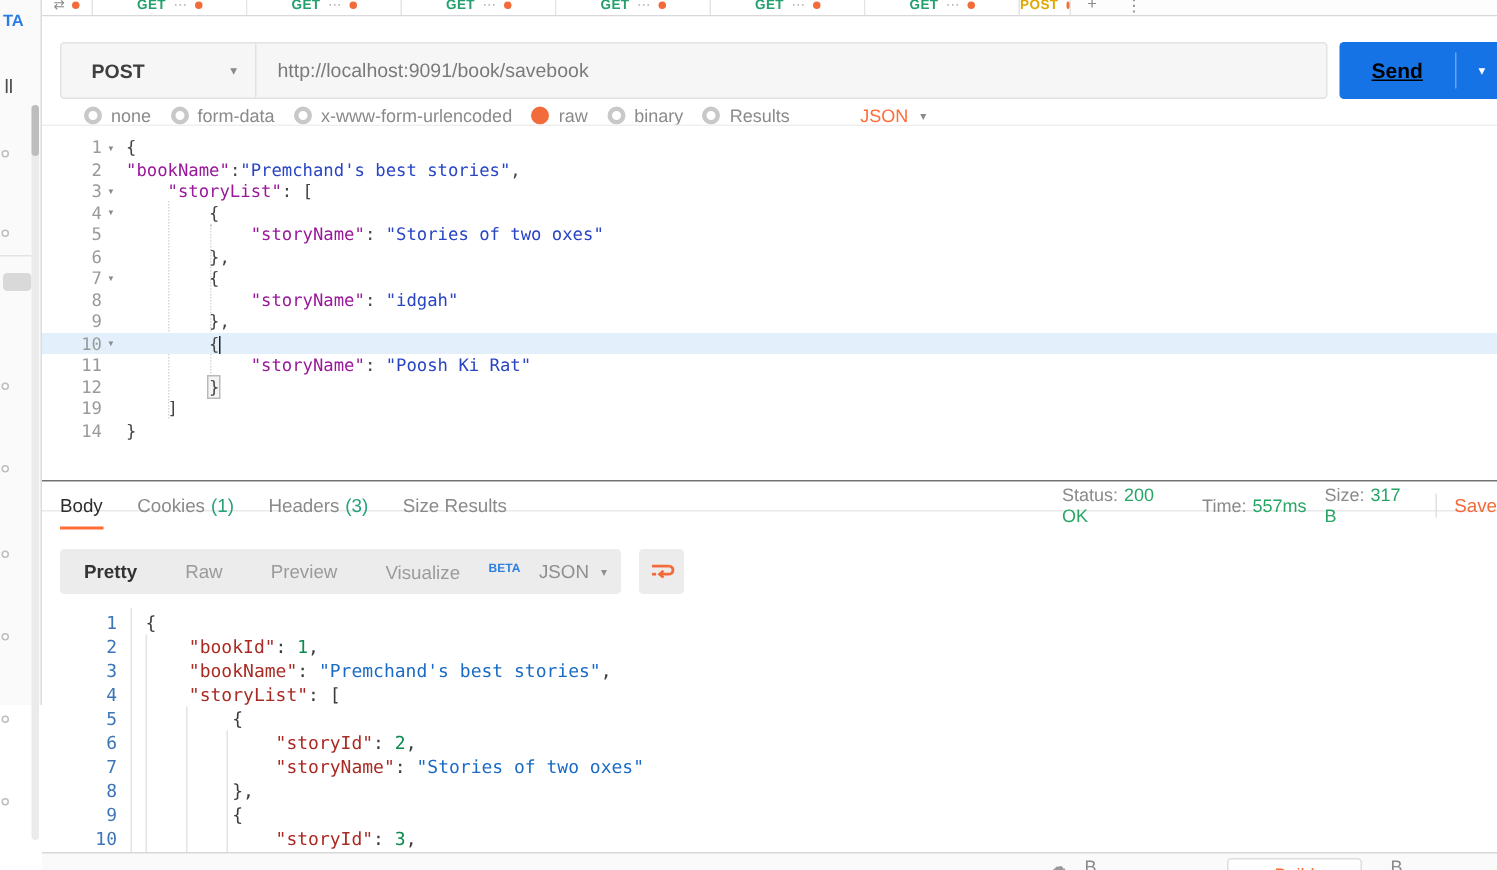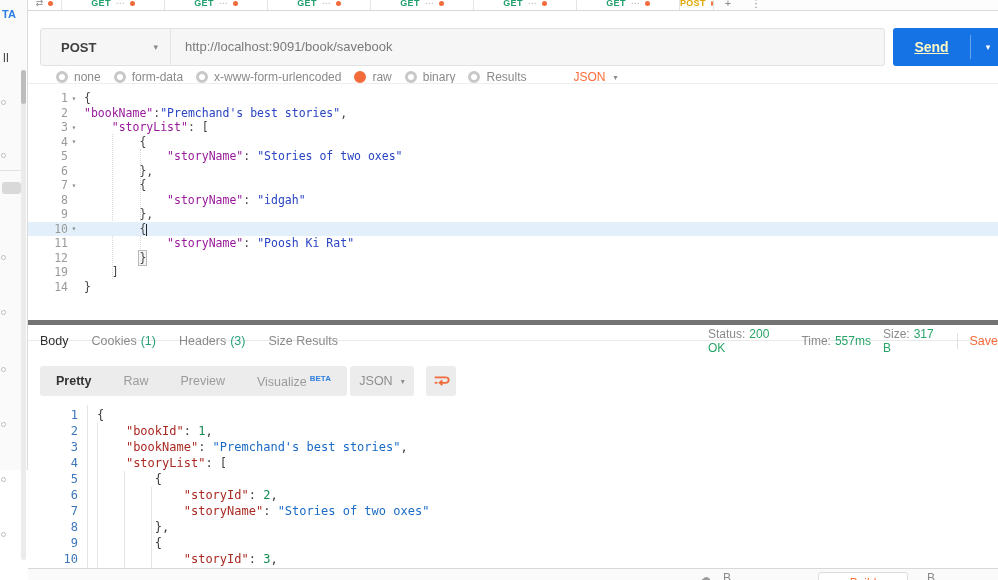--- a/index.html
+++ b/index.html
@@ -31,21 +31,21 @@
   .tabctl { height:22px; margin-top:-8px; width:28px; flex:none; display:flex; align-items:center; justify-content:center; font-size:11px; color:#8a8a8a; }
 
   
   .urlrow { position:absolute; left:0; top:11px; width:970px; height:55px; background:#fff; }
   .urlbar { position:absolute; left:12px; top:17px; width:845px; height:38px; background:#f6f6f6; border:1px solid #e2e2e2; border-radius:3px; display:flex; }
   .method { width:130px; display:flex; align-items:center; border-right:1px solid #e2e2e2; padding-left:20px; cursor:pointer; }
   .method .mlabel { font-size:13px; font-weight:600; color:#3f3f3f; }
   .method .caret { margin-left:auto; margin-right:12px; font-size:9px; color:#8a8a8a; }
   .urltext { flex:1; font-size:13px; color:#7a7a7a; line-height:36px; padding-left:14px; white-space:nowrap; overflow:hidden; }
   .sendbtn { position:absolute; left:865px; top:17px; width:112px; height:38px; background:#1673e6; border-radius:3px; display:flex; align-items:center; cursor:pointer; }
-  .send-label { flex:1; text-align:center; color:#fef9c3; font-size:14px; font-weight:600;text-decoration:underline; }
+  .send-label { flex:1; text-align:center; color:#000000; font-size:14px; font-weight:600;text-decoration:underline; }
   .send-sep { width:1px; height:24px; background:rgba(255,255,255,.35); }
   .send-caret { width:34px; text-align:center; color:#fff; font-size:9px; }
 
   
   .radiorow { position:absolute; left:0; top:66px; width:970px; height:18px; overflow:hidden; border-bottom:1px solid #efefef; background:#fff; }
   .radios { position:absolute; left:0; top:-12px; height:30px; display:flex; align-items:flex-end; padding-left:28px; gap:13px; }
   .radio-item { display:flex; align-items:center; gap:6px; cursor:pointer; flex:none; }
   .rdot { width:12px; height:12px; border-radius:50%; background:#fff; border:3px solid #c8c8c8; }
   .radio-item.sel .rdot { background:#f26b3a; border-color:#f26b3a; }
   .rlabel { font-size:12px; color:#8a8a8a; }
@@ -70,37 +70,37 @@
   .respeditor .codetxt { margin-left:5px; }
   .reqeditor .t-k { color:#99199b; } .reqeditor .t-s { color:#2945c4; } .reqeditor .t-p { color:#444; }
   .respeditor .t-k { color:#a92a23; } .respeditor .t-s { color:#1a6bc5; } .respeditor .t-p { color:#3c3c3c; }
   .t-n { color:#0f8a4f; }
   .t-m { outline:1px solid #b9b9b9; background:#f4f4f4; color:#444; }
   .cur { display:inline-block; width:1px; height:12px; background:#222; vertical-align:text-bottom; }
   .guide { position:absolute; width:0; border-left:1px dotted #d8d8d8; }
   .guide.solid { border-left:1px solid #e4e4e4; }
 
   
-  .respmeta { position:absolute; left:0; top:320px; width:970px; height:21px; border-top:5px solid #737373; border-bottom:1px solid #e9e9e9; background:#fff; }
+  .respmeta { position:absolute; left:0; top:320px; width:970px; height:21px; border-top:1px solid #737373; border-bottom:1px solid #e9e9e9; background:#fff; }
   .meta-tabs { position:absolute; left:12px; top:0; height:32px; display:flex; gap:23px; align-items:center; }
   .mtab { position:relative; height:32px; display:flex; align-items:center; gap:4px; font-size:12.5px; color:#8a8a8a; cursor:pointer; }
   .mtab.active { color:#2d2d2d; }
   .mtab.active::after { content:""; position:absolute; left:0; bottom:-1px; width:100%; height:3px; background:#ff6c37; }
   .mcount { color:#26a17b; }
   .meta-right { position:absolute; left:680px; top:0; height:32px; display:flex; align-items:center; gap:12px; font-size:12px; }
   .stat-label { color:#8a8a8a; } .stat-val { color:#27a567; margin-left:4px; }
   .meta-sep { width:1px; height:16px; background:#e0e0e0; }
   .save-link { color:#f26b3a; font-size:12.5px; cursor:pointer; white-space:nowrap; }
 
   
   .prettyrow { position:absolute; left:0; top:353px; width:970px; height:52px; background:#fff; }
   .segmented { position:absolute; left:12px; top:13px; height:30px; background:#ececec; border-radius:3px; display:flex; align-items:center; }
   .seg { padding:14px 16px; font-size:12.5px; color:#9b9b9b; line-height:30px; cursor:pointer; }
   .seg.active { color:#333; font-weight:600; }
-  .seg sup { font-size:8px; font-weight:bold; color:#2f7fe0; margin-left:3px; }
+  .seg sup { font-size:8px; font-weight:bold; color:#2f7fe0; margin-left:19px; }
   .jsondd { position:absolute; left:322px; top:13px; width:64px; height:30px; background:#ececec; border-radius:3px; display:flex; align-items:center; justify-content:center; gap:8px; cursor:pointer; }
   .jsondd .dlabel { font-size:12.5px; color:#8f8f8f; }
   .jsondd .caret { font-size:8px; color:#8f8f8f; }
   .wrapbtn { position:absolute; left:398px; top:13px; width:30px; height:30px; background:#ececec; border-radius:3px; display:flex; align-items:center; justify-content:center; cursor:pointer; }
 
   
   .footer { position:absolute; left:0; top:568px; width:970px; height:12px; border-top:1px solid #d8d8d8; background:#fafafa; overflow:hidden; }
   .cloud { position:absolute; left:672px; top:2px; font-size:11px; color:#9a9a9a; }
   .f-b { position:absolute; left:695px; top:2px; font-size:12px; color:#8a8a8a; }
   .build-pill { position:absolute; left:790px; top:3px; width:90px; height:22px; background:#fff; border:1px solid #ddd; border-radius:3px; text-align:center; line-height:20px; font-size:12px; color:#ff6c37; cursor:pointer; }

